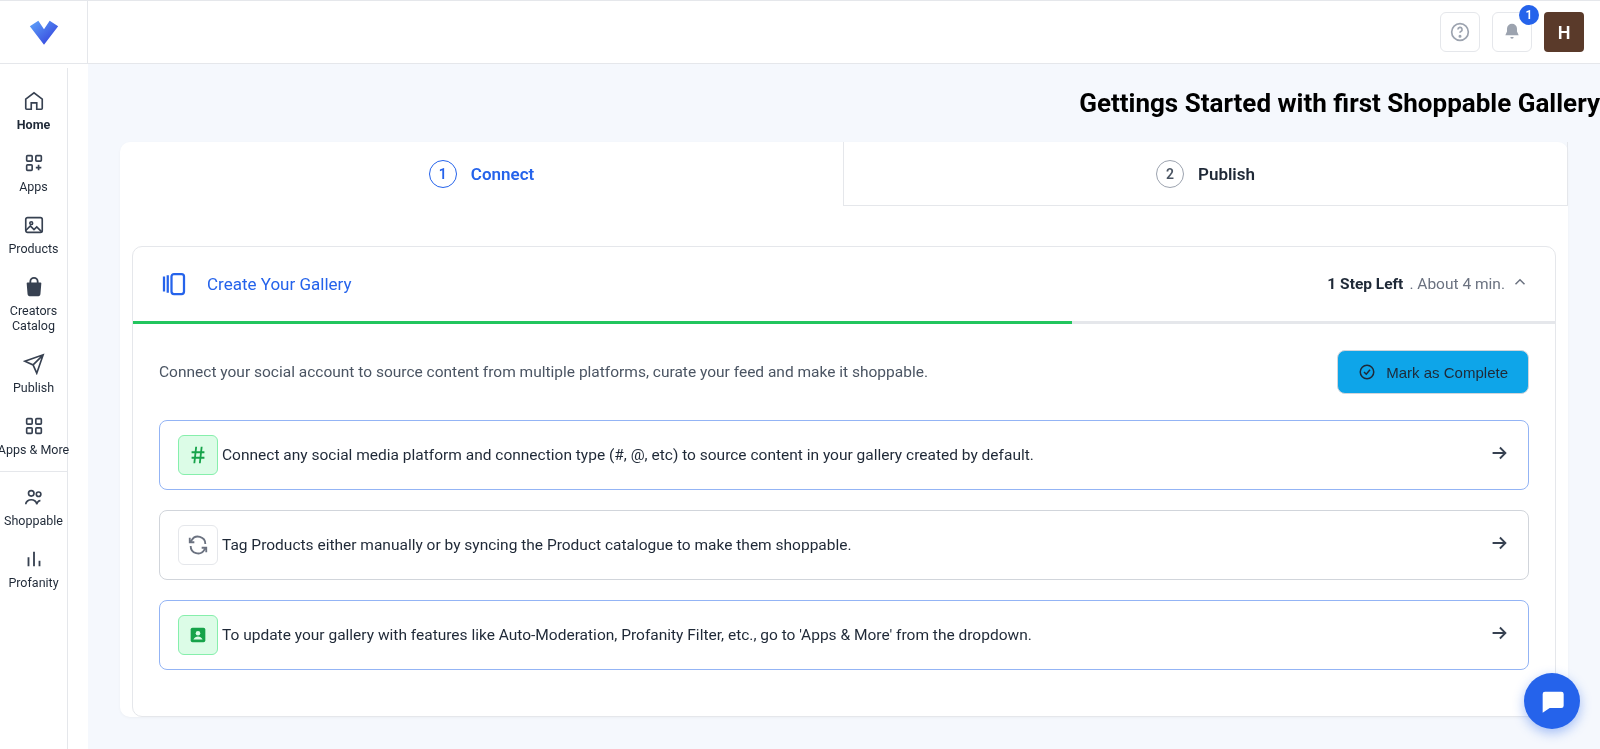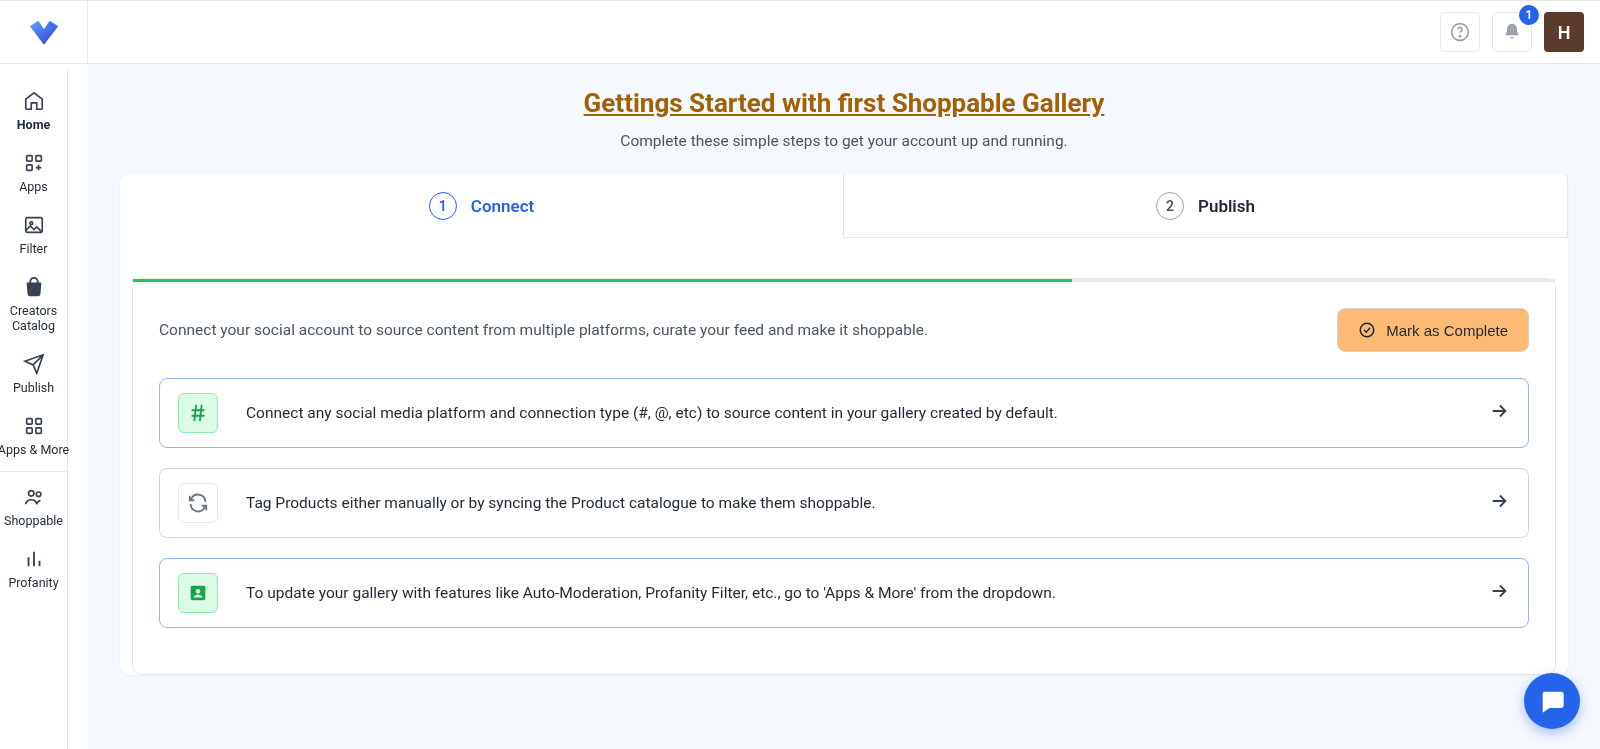--- a/index.html
+++ b/index.html
@@ -98,25 +98,24 @@
   .nav-item.active { font-weight: 700; }
   .nav-sep { width: 100%; height: 1px; background: #e5e7eb; margin: 4px 0; }
   .main {
     position: absolute;
     top: 64px; left: 88px; right: 0; bottom: 0;
     background: #f5f8fd;
     overflow: auto;
     padding: 24px 0 40px;
   }
   .page-title {
-    text-align: center;
+    text-align: right;
     font-size: 26px;
     font-weight: 700;
-    color: #a16207;
-    text-decoration: underline;
+    color: #000000;
   }
   .page-sub {
     text-align: center;
     color: #4b5563;
     margin-top: 14px;
     font-size: 15.5px;
   }
   .tabs-card {
     margin: 24px 32px 0;
     background: #fff;
@@ -194,34 +193,34 @@
   }
   .card-body { padding: 26px; }
   .desc-row {
     display: flex; align-items: center; justify-content: space-between;
     margin-bottom: 26px;
     gap: 8px;
   }
   .desc-text { color: #4b5563; font-size: 15.5px; }
   .mark-btn {
     border: 1px solid #d1d5db;
-    background: #fdba74;
+    background: #0ea5e9;
     padding: 12px 20px;
     border-radius: 8px;
     font-size: 15px;
     display: flex; align-items: center; gap: 10px;
     cursor: pointer;
     color: #1f2937;
   }
   .mark-btn svg { width: 18px; height: 18px; }
   .step-row {
     border: 1px solid #d1d5db;
     border-radius: 8px;
     padding: 14px 18px;
-    display: flex; align-items: center; gap: 28px;
+    display: flex; align-items: center; gap: 4px;
     margin-bottom: 20px;
     cursor: pointer;
     font-size: 15.5px;
     color: #1f2937;
   }
   .step-row.highlight { border-color: #93b4f5; }
   .step-icon {
     width: 40px; height: 40px;
     border-radius: 6px;
     display: flex; align-items: center; justify-content: center;
@@ -292,21 +291,21 @@
         <path d="M17 14v6M14 17h6"></path>
       </svg>
     <span>Apps</span>
   </div>
   <div class="nav-item">
     <svg viewBox="0 0 24 24" fill="none" stroke="currentColor" stroke-width="1.8">
         <rect x="3" y="4" width="18" height="16" rx="2"></rect>
         <circle cx="9" cy="10" r="1.5"></circle>
         <path d="M3 18l5-5 4 4 3-3 6 6"></path>
       </svg>
-    <span>Filter</span>
+    <span>Products</span>
   </div>
   <div class="nav-item">
     <svg viewBox="0 0 24 24" fill="currentColor">
         <path d="M7 7V6a5 5 0 0 1 10 0v1h2a1 1 0 0 1 1 1l-1 12a2 2 0 0 1-2 2H7a2 2 0 0 1-2-2L4 8a1 1 0 0 1 1-1zm2 0h6V6a3 3 0 0 0-6 0z"></path>
       </svg>
     <span>Creators Catalog</span>
   </div>
   <div class="nav-item">
     <svg viewBox="0 0 24 24" fill="none" stroke="currentColor" stroke-width="1.8">
         <path d="M22 2 11 13M22 2l-7 20-4-9-9-4z"></path>
@@ -335,35 +334,52 @@
   <div class="nav-item">
     <svg viewBox="0 0 24 24" fill="none" stroke="currentColor" stroke-width="2">
         <path d="M6 20V10M12 20V4M18 20v-6"></path>
       </svg>
     <span>Profanity</span>
   </div>
 </div>
 
 <div class="main">
   <div class="page-title">Gettings Started with first Shoppable Gallery</div>
-  <div class="page-sub">Complete these simple steps to get your account up and running.</div>
 
   <div class="tabs-card">
     <div class="tabs-row">
       <div class="tab active">
         <div class="step-circle">1</div>
         <span>Connect</span>
       </div>
       <div class="tab">
         <div class="step-circle">2</div>
         <span>Publish</span>
       </div>
     </div>
 
     <div class="content-card" style="margin:40px 12px 30px; border-radius:10px;">
+      <div class="card-head">
+        <div class="card-head-left">
+          <svg class="gallery-ic" width="30" height="30" viewBox="0 0 24 24" fill="none" stroke="currentColor" stroke-width="1.8">
+              <path d="M4 6v12M7 5v14"></path>
+              <rect x="10" y="4" width="10" height="16" rx="2"></rect>
+            </svg>
+          <span>Create Your Gallery</span>
+        </div>
+        <div class="card-head-right">
+          <span class="steps-left">1 Step Left</span>
+          <span class="time-est">. About 4 min.</span>
+          <span class="chev">
+            <svg width="18" height="18" viewBox="0 0 24 24" fill="none" stroke="currentColor" stroke-width="2">
+                <path d="M6 15l6-6 6 6"></path>
+              </svg>
+          </span>
+        </div>
+      </div>
       <div class="progress">
           <div class="progress-fill"></div>
         </div>
       <div class="card-body">
         <div class="desc-row">
           <div class="desc-text">Connect your social account to source content from multiple platforms, curate your feed and make it shoppable.</div>
           <button class="mark-btn">
             <svg viewBox="0 0 24 24" fill="none" stroke="currentColor" stroke-width="2">
                 <circle cx="12" cy="12" r="9"></circle>
                 <path d="M8 12l3 3 5-6"></path>

